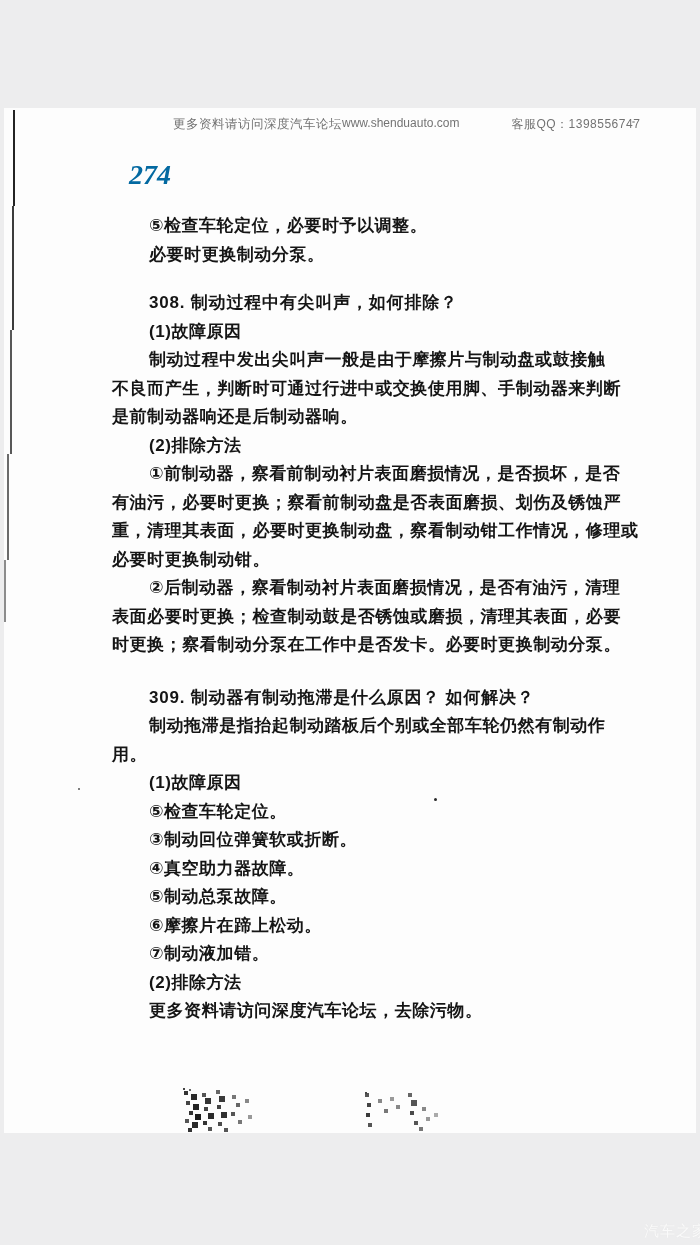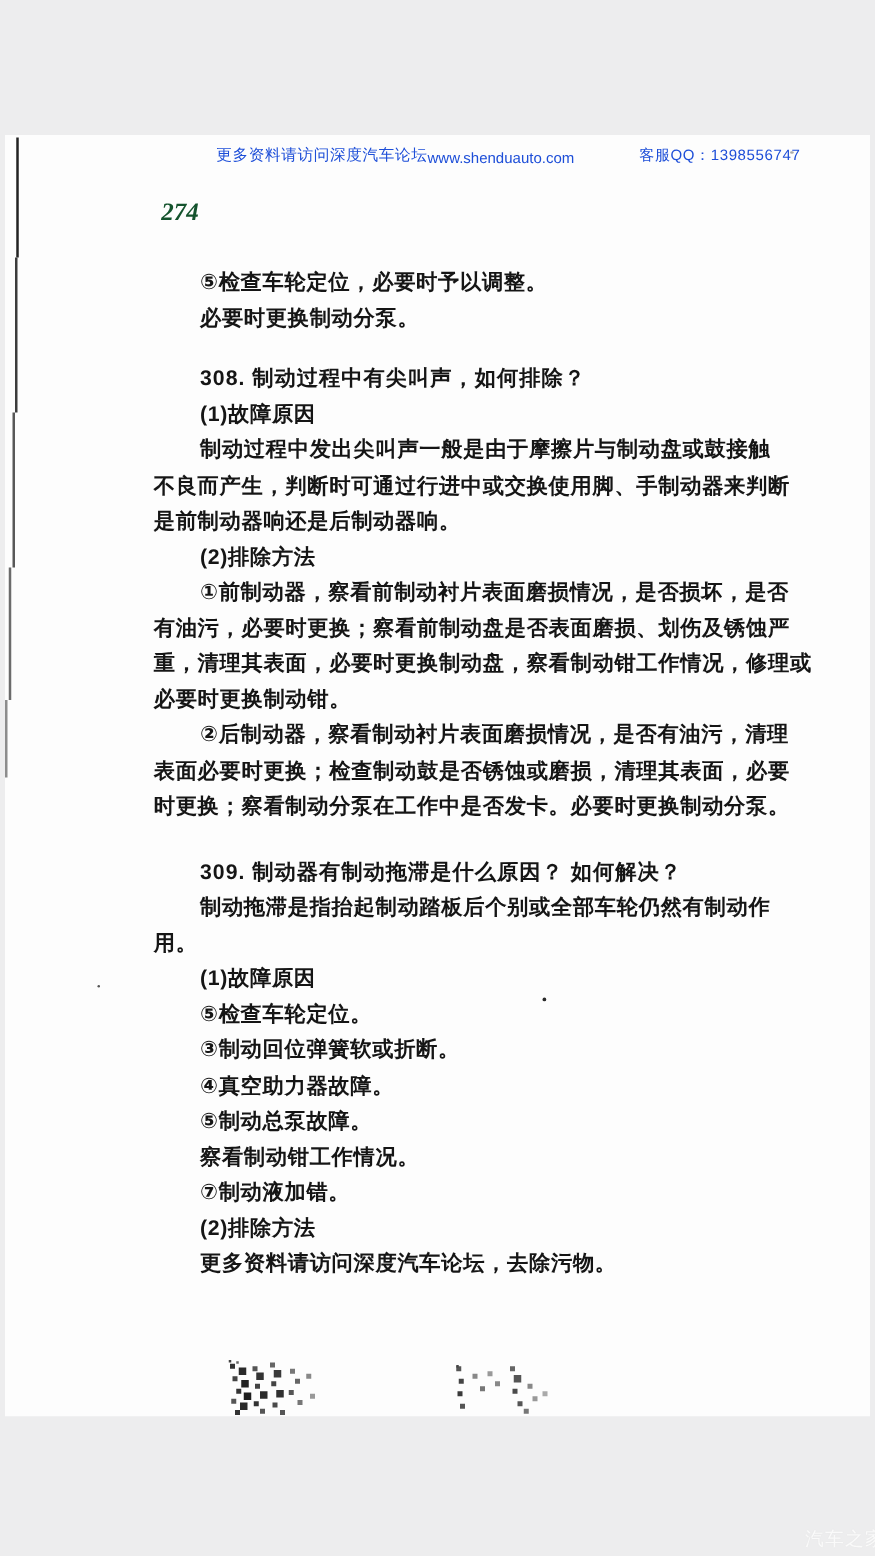--- a/index.html
+++ b/index.html
@@ -15,47 +15,46 @@
     position:absolute;
     left:4px;top:108px;
     width:692px;height:1025px;
     background:#fdfdfd;
   }
   
   .wm-header{
     position:absolute;
     left:173px;top:116px;
     display:flex;
-    align-items:flex-end;
-    color:#1d4ed8;
+    align-items:flex-start;
+    color:#737373;
     font-size:12.5px;
     white-space:nowrap;
   }
   .wm-header .site-note{letter-spacing:0.5px;}
   .wm-header .site-url{font-size:12px;}
   .wm-header .qq{margin-left:52px;font-size:12px;letter-spacing:0.5px;}
   
   .page-number{
     position:absolute;
     left:129px;top:159px;
     font-family:"Liberation Serif","DejaVu Serif",serif;
     font-style:italic;
     font-weight:700;
-    font-size:20px;
-    color:#14532d;
+    font-size:28px;
+    color:#0369a1;
   }
   
   .body-text{
     position:absolute;
     left:112px;top:212px;
     width:516px;
     color:#151515;
     font-size:17px;
     font-weight:600;
-    margin-left:11px;
   }
   .line{
     height:28.5px;
     line-height:28.5px;
     letter-spacing:0.55px;
     white-space:nowrap;
   }
   .indent{padding-left:37px;}
   .heading{font-weight:800;letter-spacing:0.8px;}
   .gap-308{margin-top:20px;}
@@ -135,21 +134,21 @@
   <div class="line">表面必要时更换；检查制动鼓是否锈蚀或磨损，清理其表面，必要</div>
   <div class="line">时更换；察看制动分泵在工作中是否发卡。必要时更换制动分泵。</div>
   <div class="line indent heading gap-309">309. 制动器有制动拖滞是什么原因？ 如何解决？</div>
   <div class="line indent">制动拖滞是指抬起制动踏板后个别或全部车轮仍然有制动作</div>
   <div class="line">用。</div>
   <div class="line indent">(1)故障原因</div>
   <div class="line indent">⑤检查车轮定位。</div>
   <div class="line indent">③制动回位弹簧软或折断。</div>
   <div class="line indent">④真空助力器故障。</div>
   <div class="line indent">⑤制动总泵故障。</div>
-  <div class="line indent">察看制动钳工作情况。</div>
+  <div class="line indent">⑥摩擦片在蹄上松动。</div>
   <div class="line indent">⑦制动液加错。</div>
   <div class="line indent">(2)排除方法</div>
   <div class="line indent bold-line">更多资料请访问深度汽车论坛，去除污物。</div>
 </div>
 
 <div class="edge-seg edge-1"></div>
 <div class="edge-seg edge-2"></div>
 <div class="edge-seg edge-3"></div>
 <div class="edge-seg edge-4"></div>
 <div class="edge-seg edge-5"></div>

